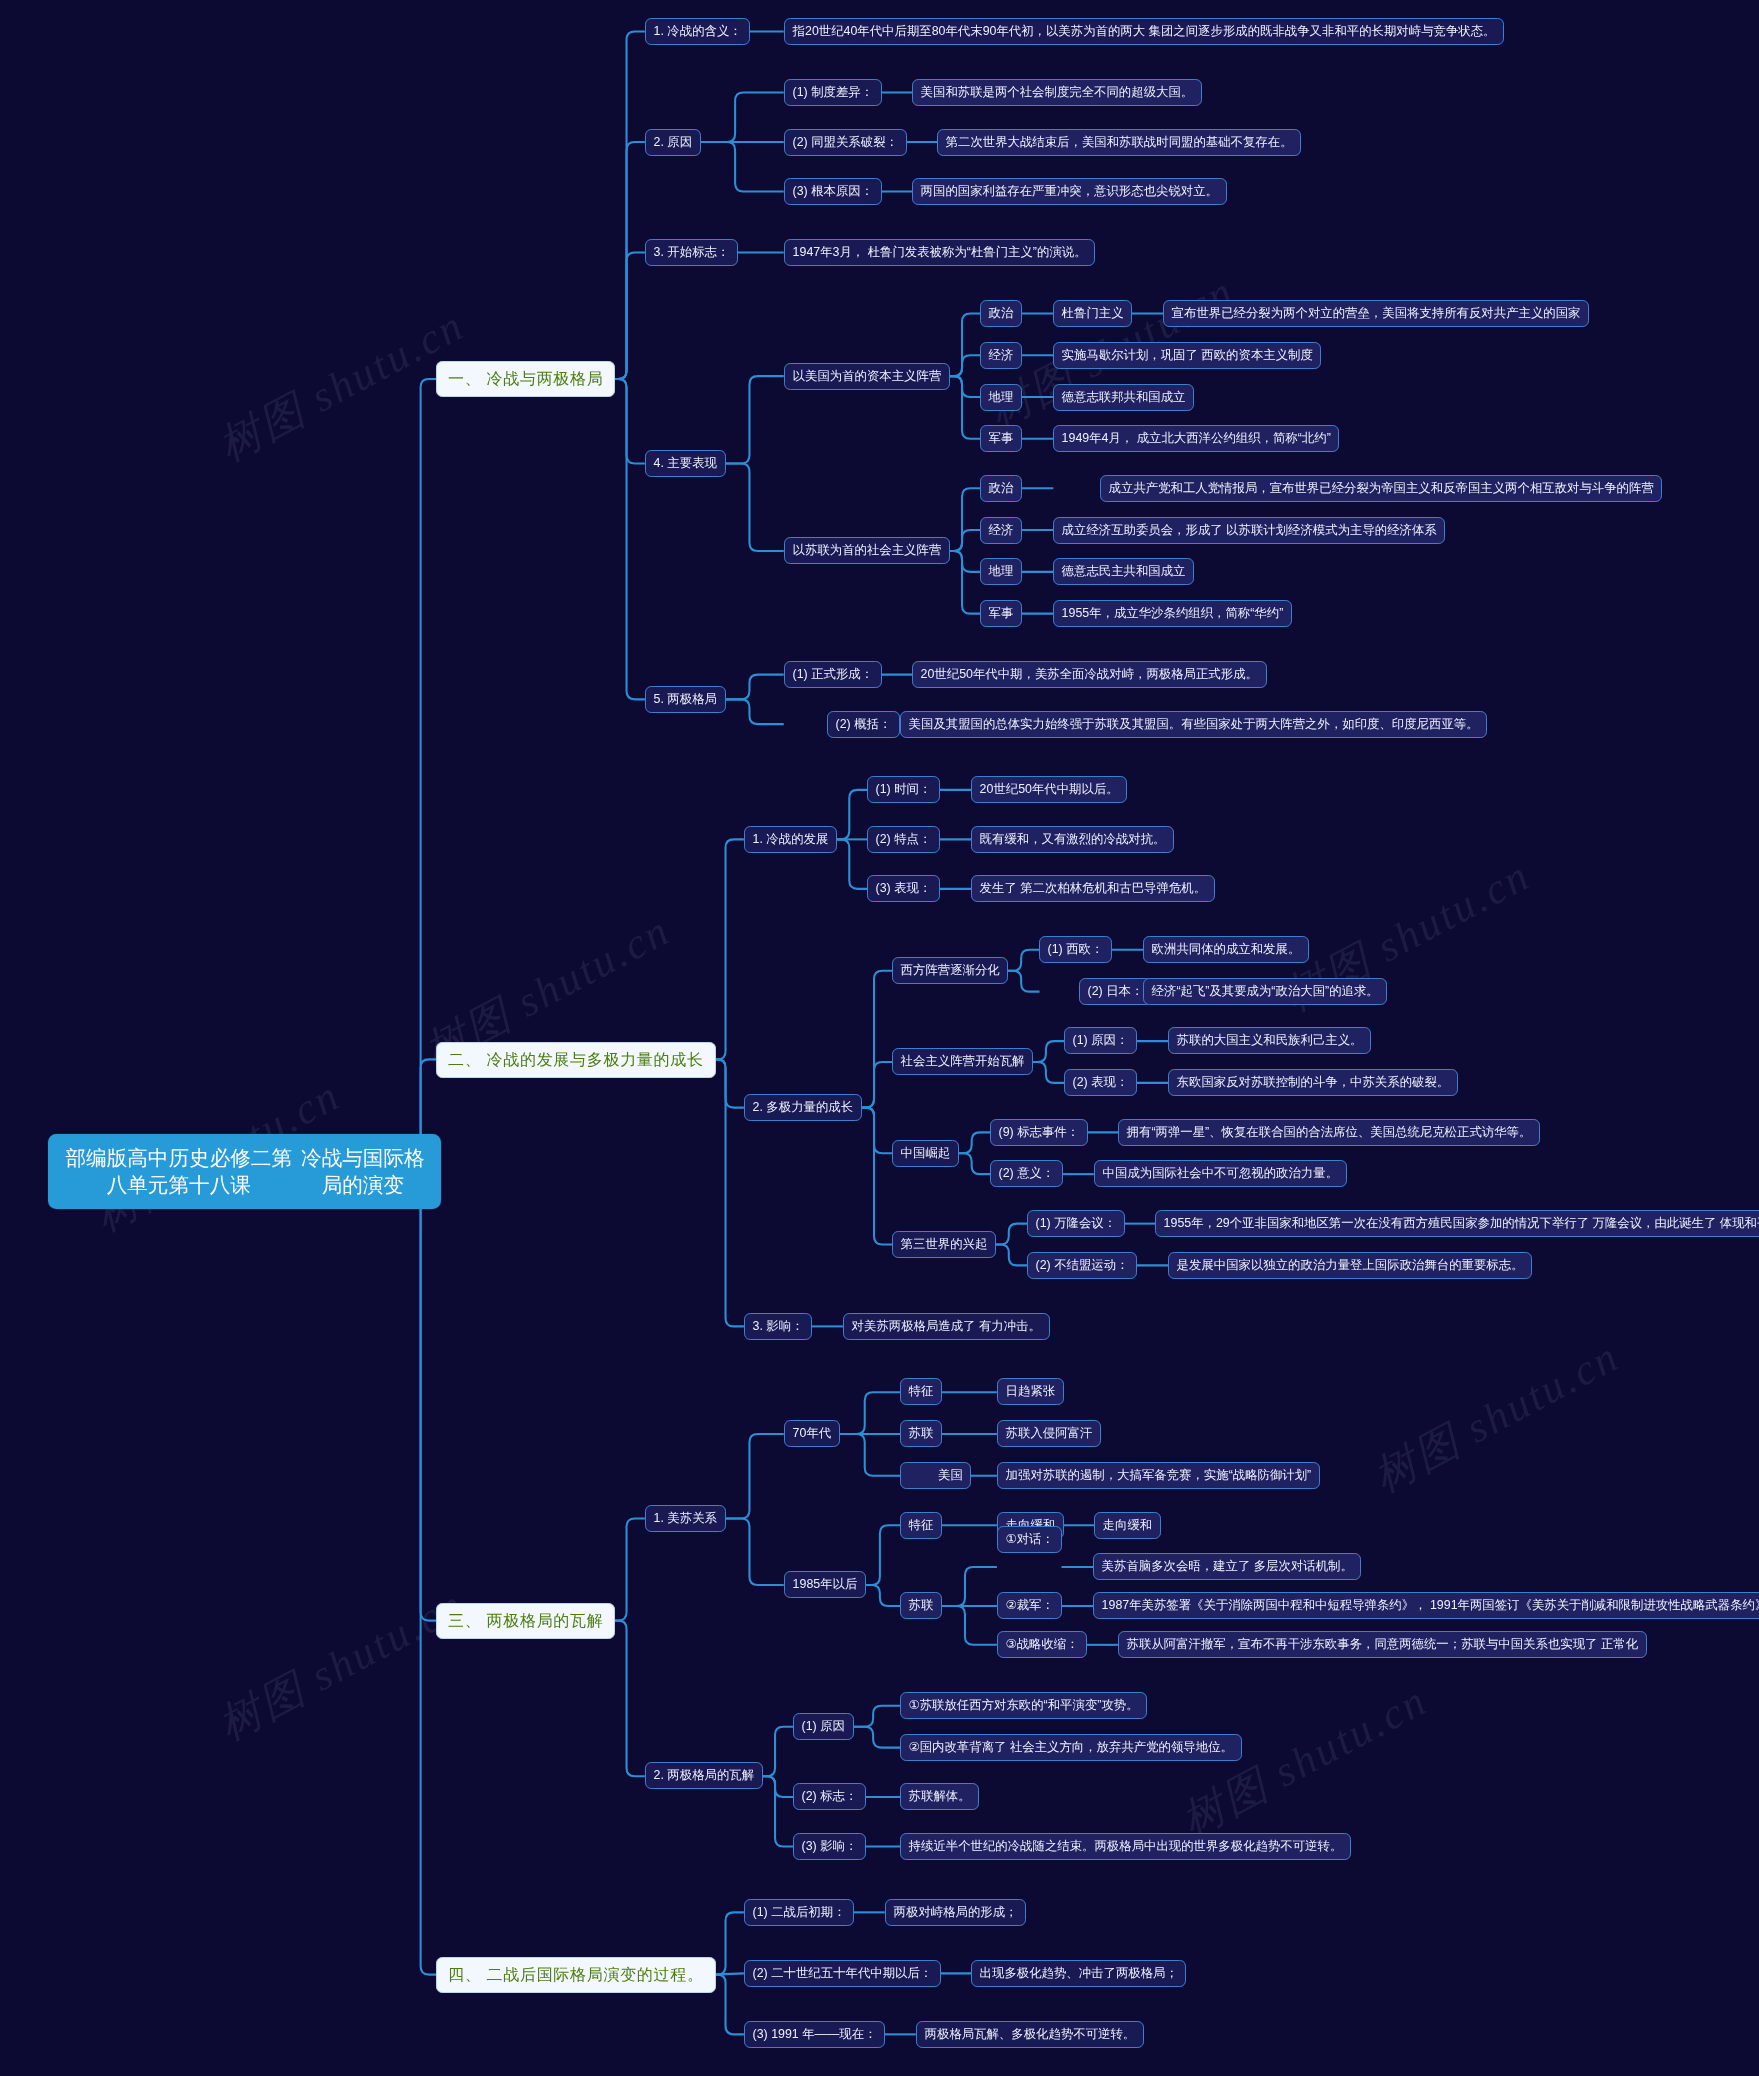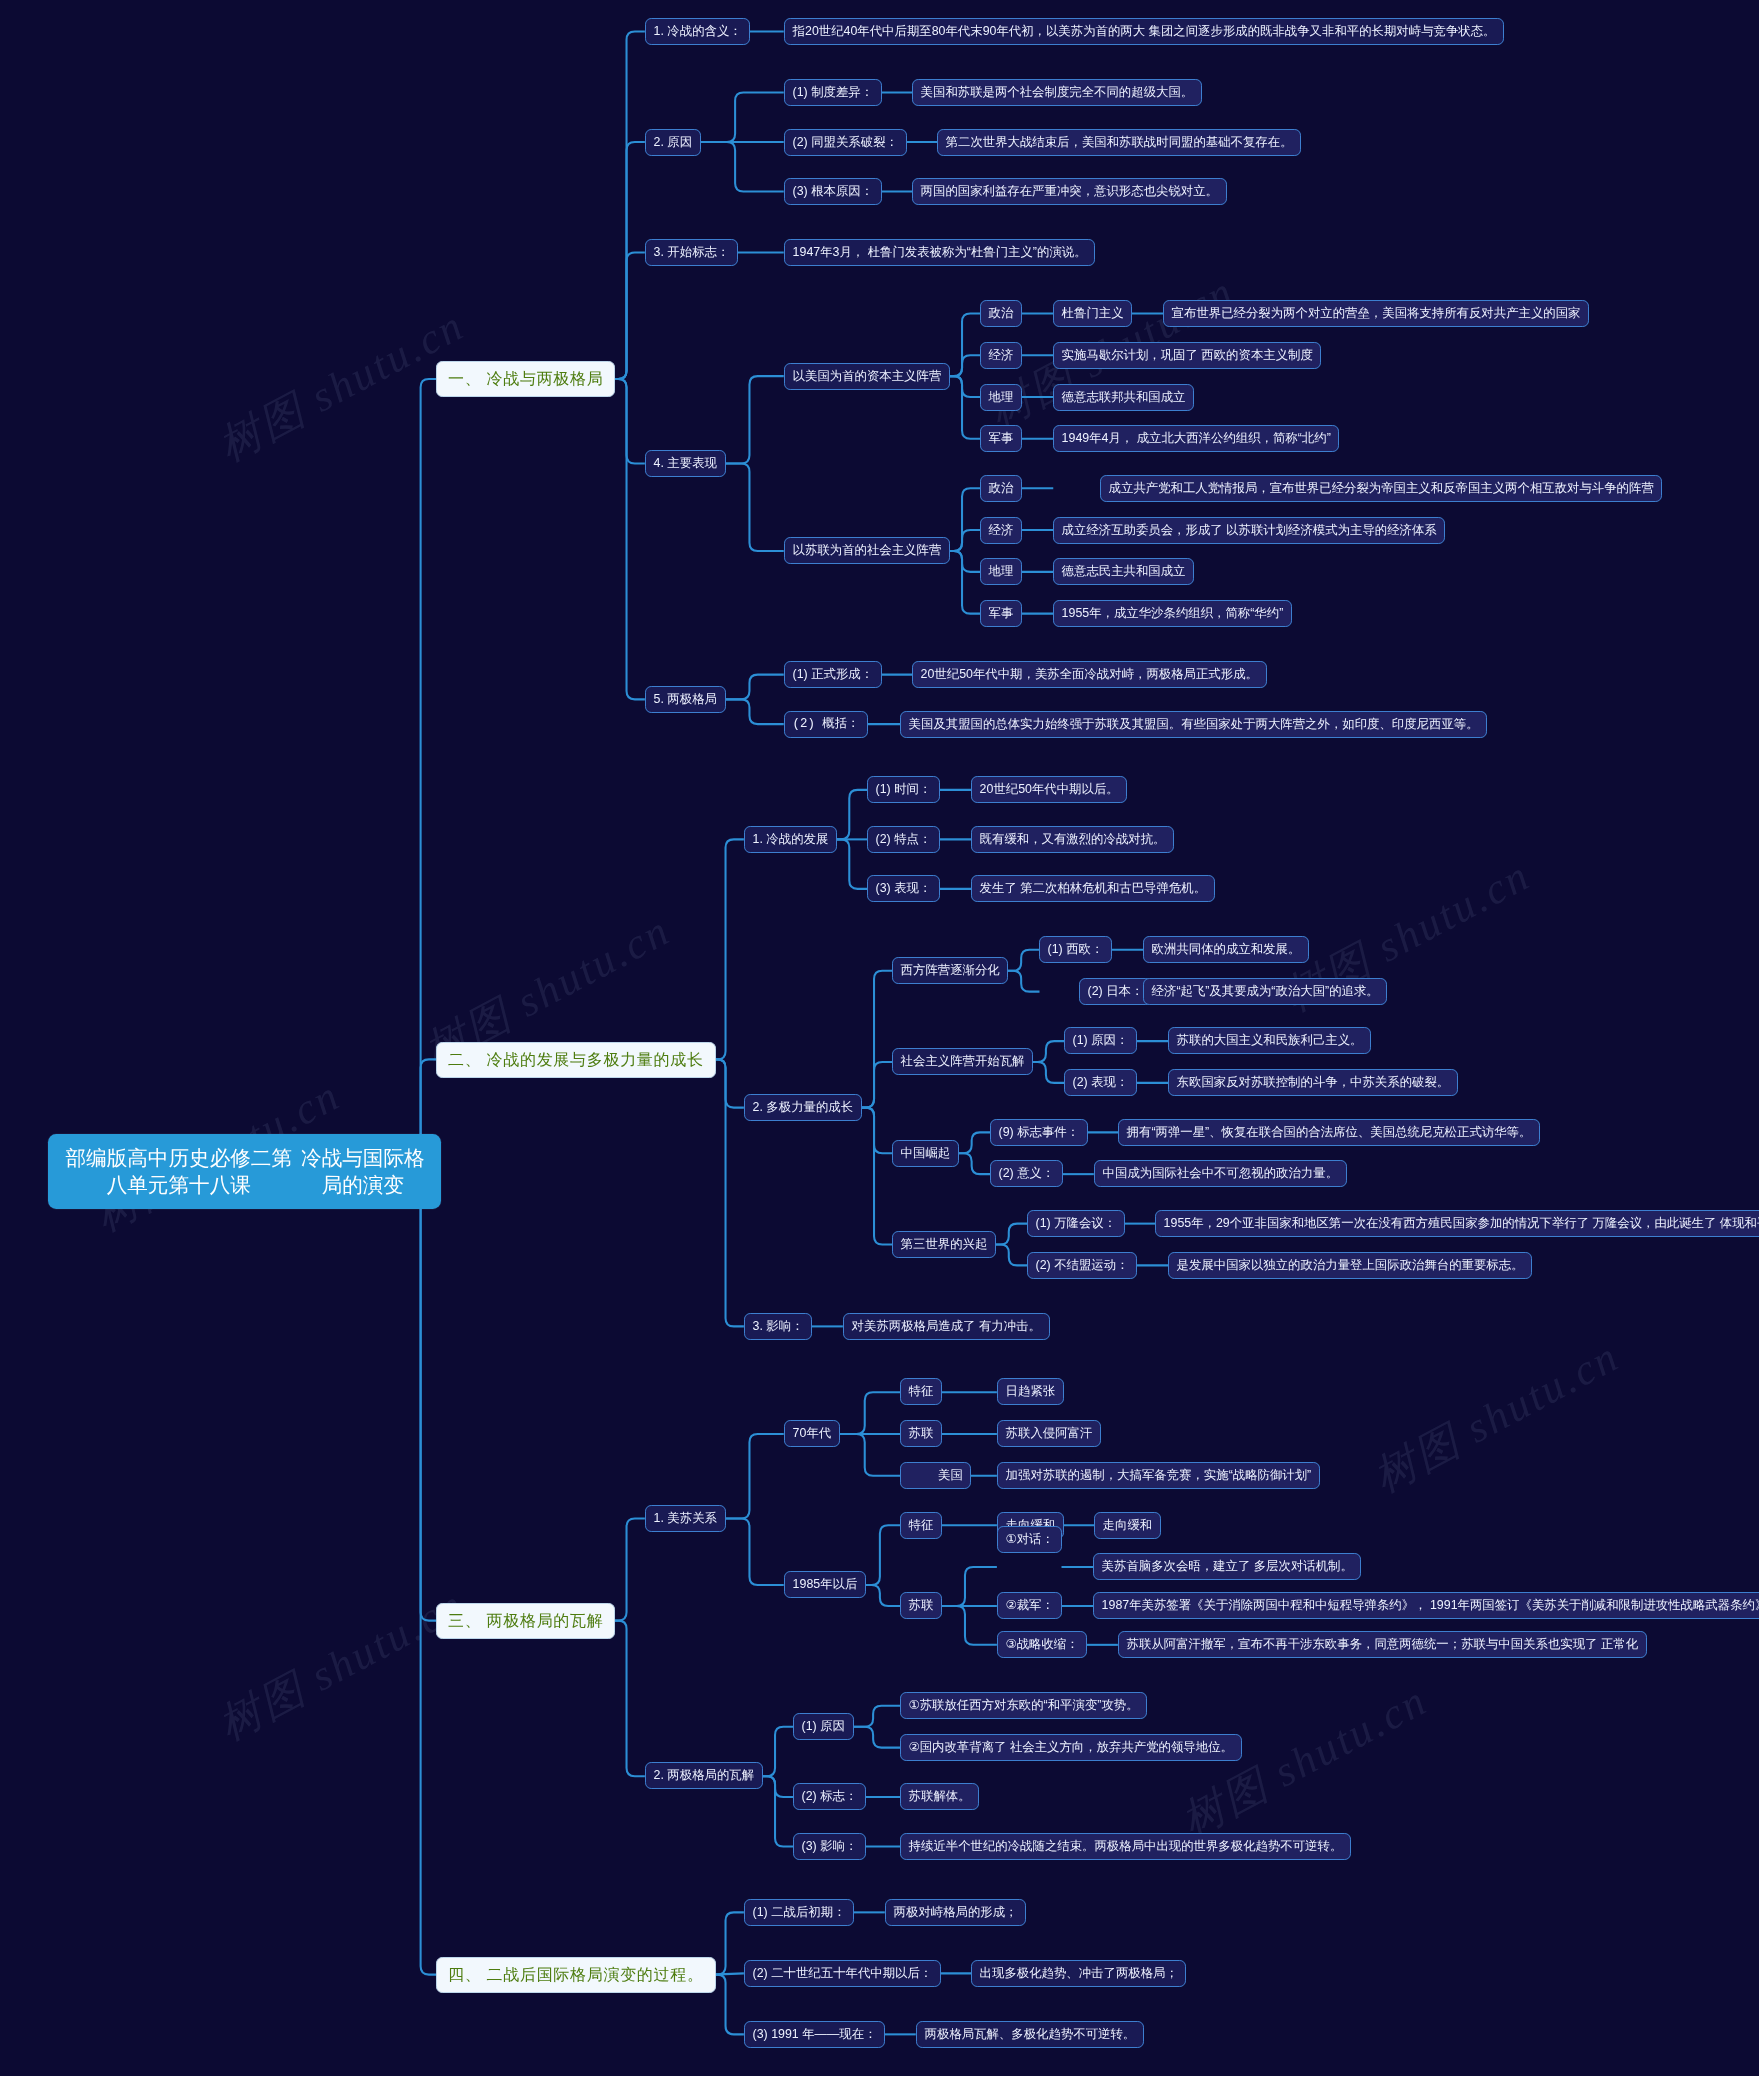--- a/index.html
+++ b/index.html
@@ -240,21 +240,21 @@
       <div class="node lvN leaf" style="left: 1053px; top: 475px; margin-left: 47px;">成立共产党和工人党情报局，宣布世界已经分裂为帝国主义和反帝国主义两个相互敌对与斗争的阵营</div>
       <div class="node lvN leaf" style="left: 980px; top: 517px;">经济</div>
       <div class="node lvN leaf" style="left: 1053px; top: 517px;">成立经济互助委员会，形成了 以苏联计划经济模式为主导的经济体系</div>
       <div class="node lvN leaf" style="left: 980px; top: 558px;">地理</div>
       <div class="node lvN leaf" style="left: 1053px; top: 558px;">德意志民主共和国成立</div>
       <div class="node lvN leaf" style="left: 980px; top: 600px;">军事</div>
       <div class="node lvN leaf" style="left: 1053px; top: 600px;">1955年，成立华沙条约组织，简称“华约”</div>
       <div class="node lvN" style="left: 645px; top: 686px;">5. 两极格局</div>
       <div class="node lvN" style="left: 784px; top: 661px;">(1) 正式形成：</div>
       <div class="node lvN leaf" style="left: 912px; top: 661px;">20世纪50年代中期，美苏全面冷战对峙，两极格局正式形成。</div>
-      <div class="node lvN" style="left: 784px; top: 711px; font-family: Liberation Mono, monospace;">(2) 概括：</div>
+      <div class="node lvN" style="left: 827px; top: 711px;">(2) 概括：</div>
       <div class="node lvN leaf" style="left: 900px; top: 711px;">美国及其盟国的总体实力始终强于苏联及其盟国。有些国家处于两大阵营之外，如印度、印度尼西亚等。</div>
       <div class="node lv1" style="left: 436px; top: 1042px;">二、 冷战的发展与多极力量的成长</div>
       <div class="node lvN" style="left: 744px; top: 826px;">1. 冷战的发展</div>
       <div class="node lvN" style="left: 867px; top: 776px;">(1) 时间：</div>
       <div class="node lvN leaf" style="left: 971px; top: 776px;">20世纪50年代中期以后。</div>
       <div class="node lvN" style="left: 867px; top: 826px;">(2) 特点：</div>
       <div class="node lvN leaf" style="left: 971px; top: 826px;">既有缓和，又有激烈的冷战对抗。</div>
       <div class="node lvN" style="left: 867px; top: 875px;">(3) 表现：</div>
       <div class="node lvN leaf" style="left: 971px; top: 875px;">发生了 第二次柏林危机和古巴导弹危机。</div>
       <div class="node lvN" style="left: 744px; top: 1094px;">2. 多极力量的成长</div>

